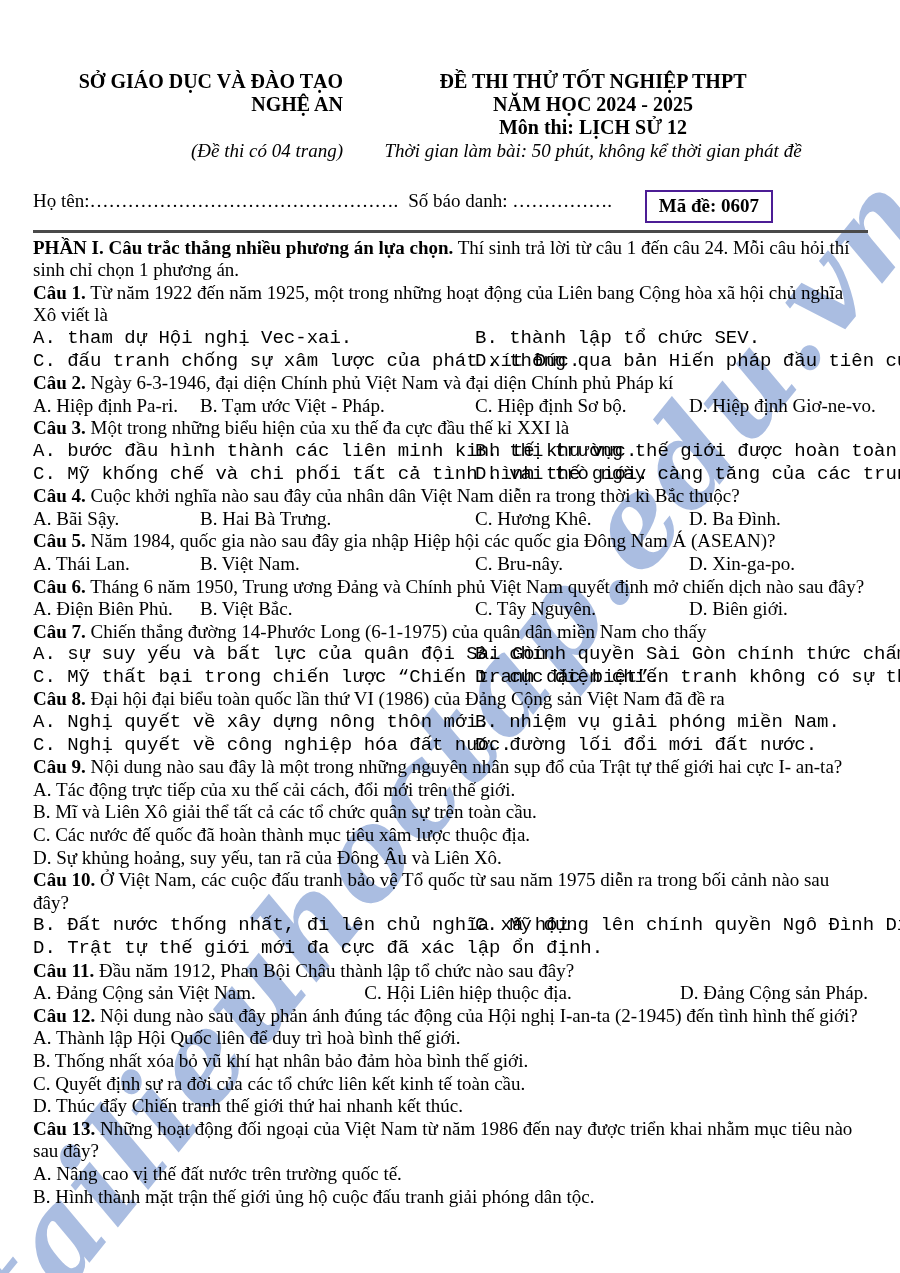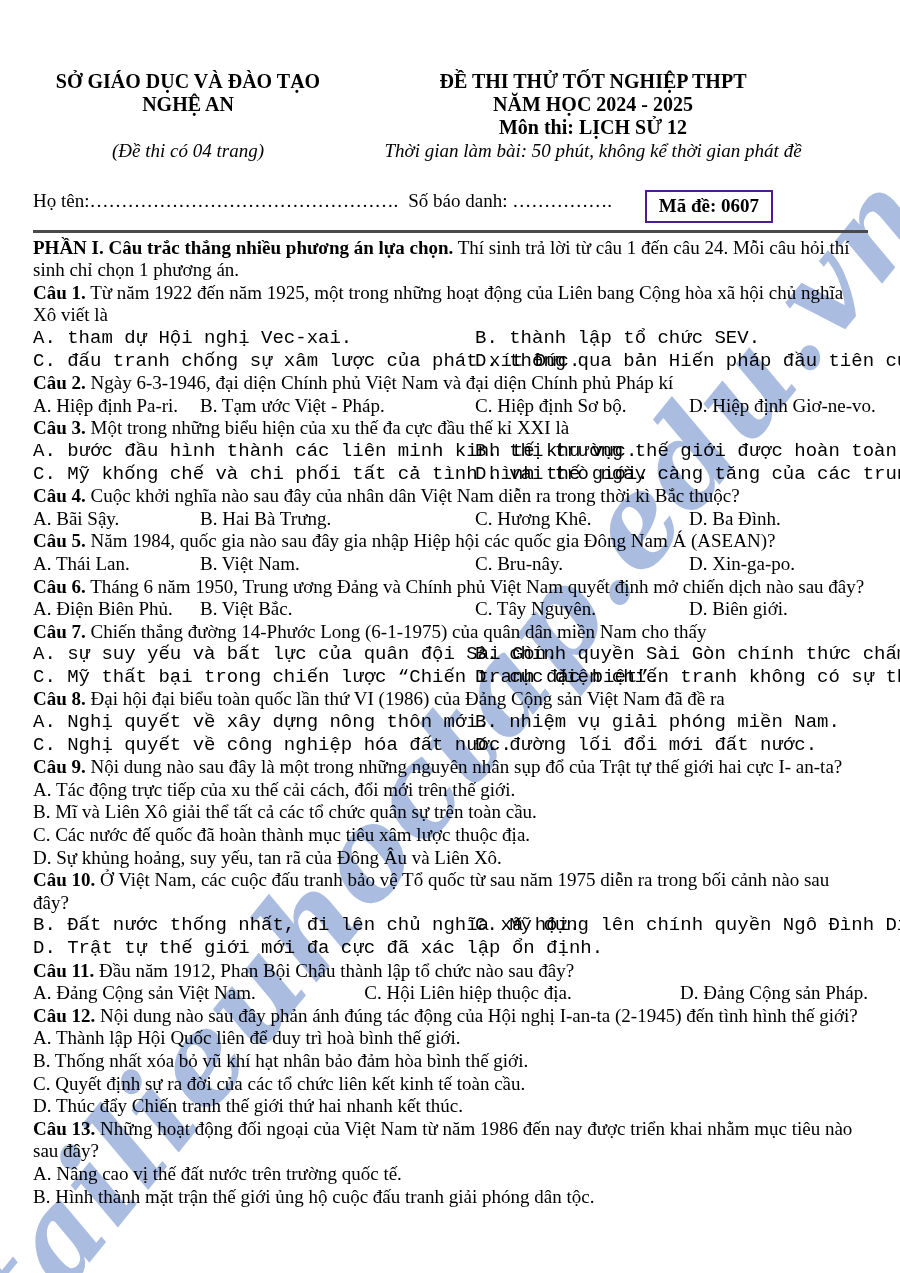--- a/index.html
+++ b/index.html
@@ -29,21 +29,21 @@
   }
   .page {
     position: relative;
     z-index: 1;
     padding: 70px 32px 0 33px;
   }
   .b { font-weight: bold; }
 
   
   .hdr { display: flex; }
-  .hdr-left { width: 310px; text-align: center; }
+  .hdr-left { width: 310px; text-align: right; }
   .hdr-right { width: 500px; text-align: center; }
   .hdr-line { font-weight: bold; font-size: 20px; line-height: 23px; }
   .hdr-note { font-style: italic; font-size: 19px; line-height: 23px; }
   .hdr-left .hdr-note { margin-top: 23px; }
 
   
   .info { display: flex; align-items: flex-start; margin-top: 28px; }
   .info-sbd { margin-left: 10px; }
   .code-box {
     margin-left: auto; margin-right: 95px;

